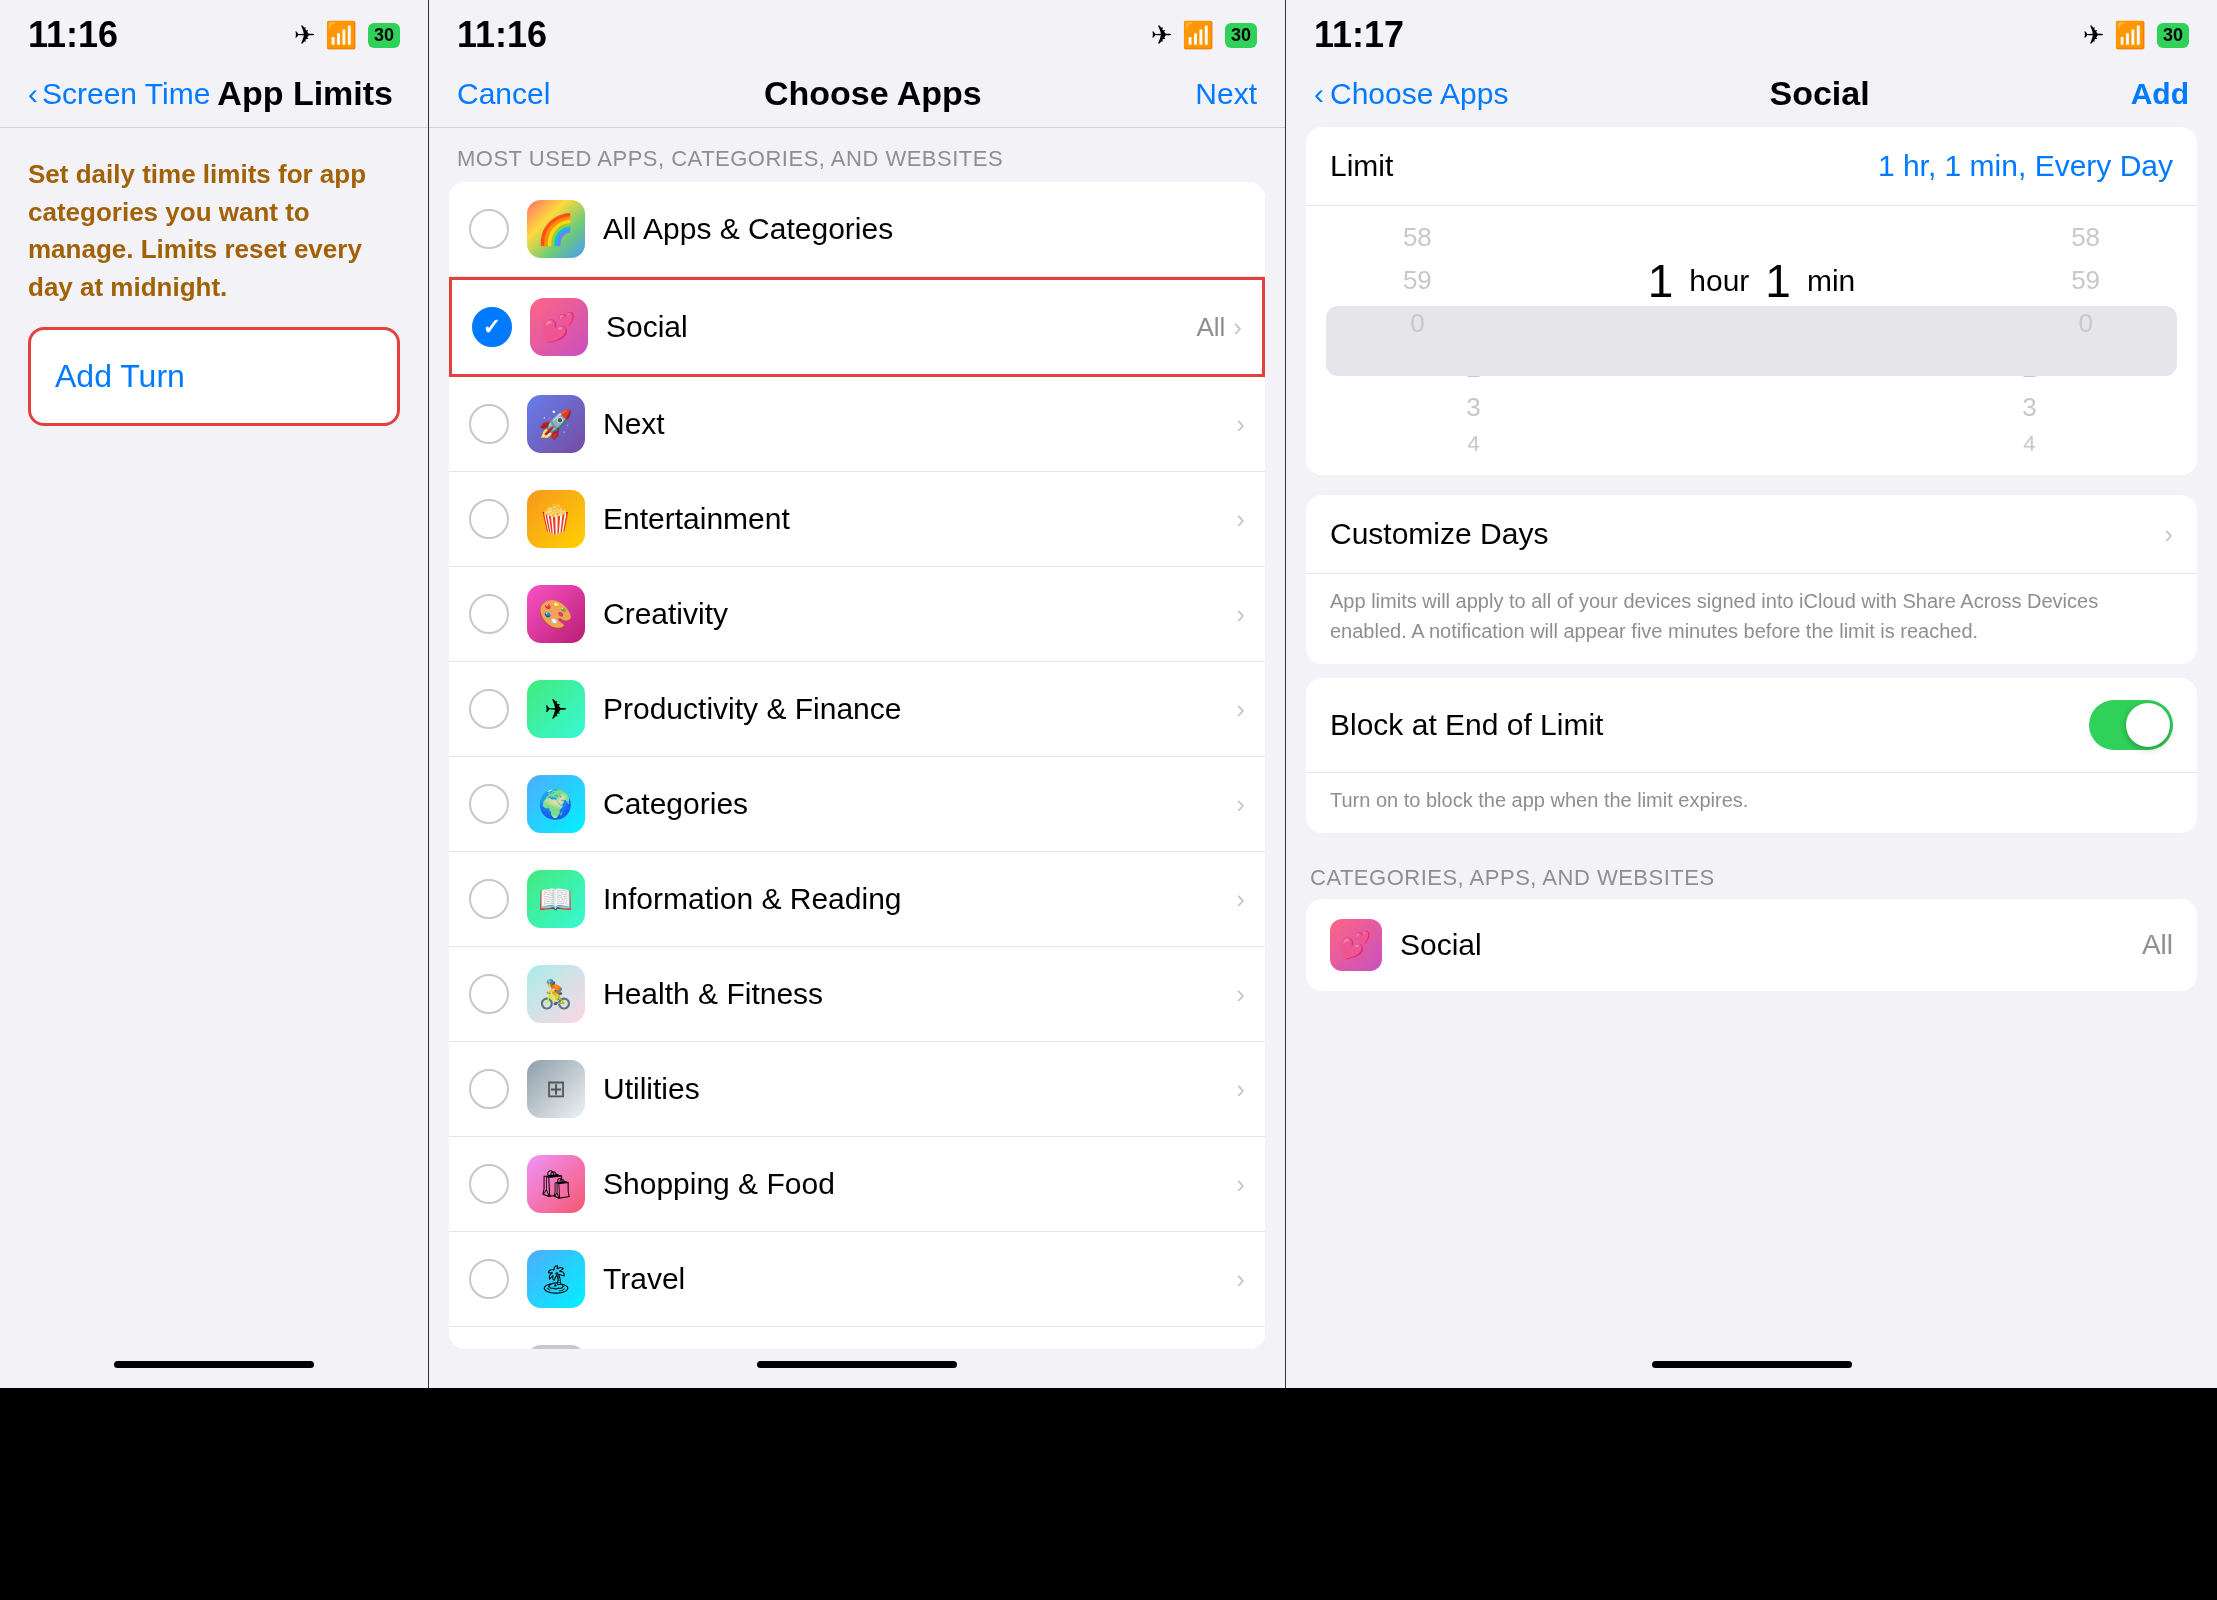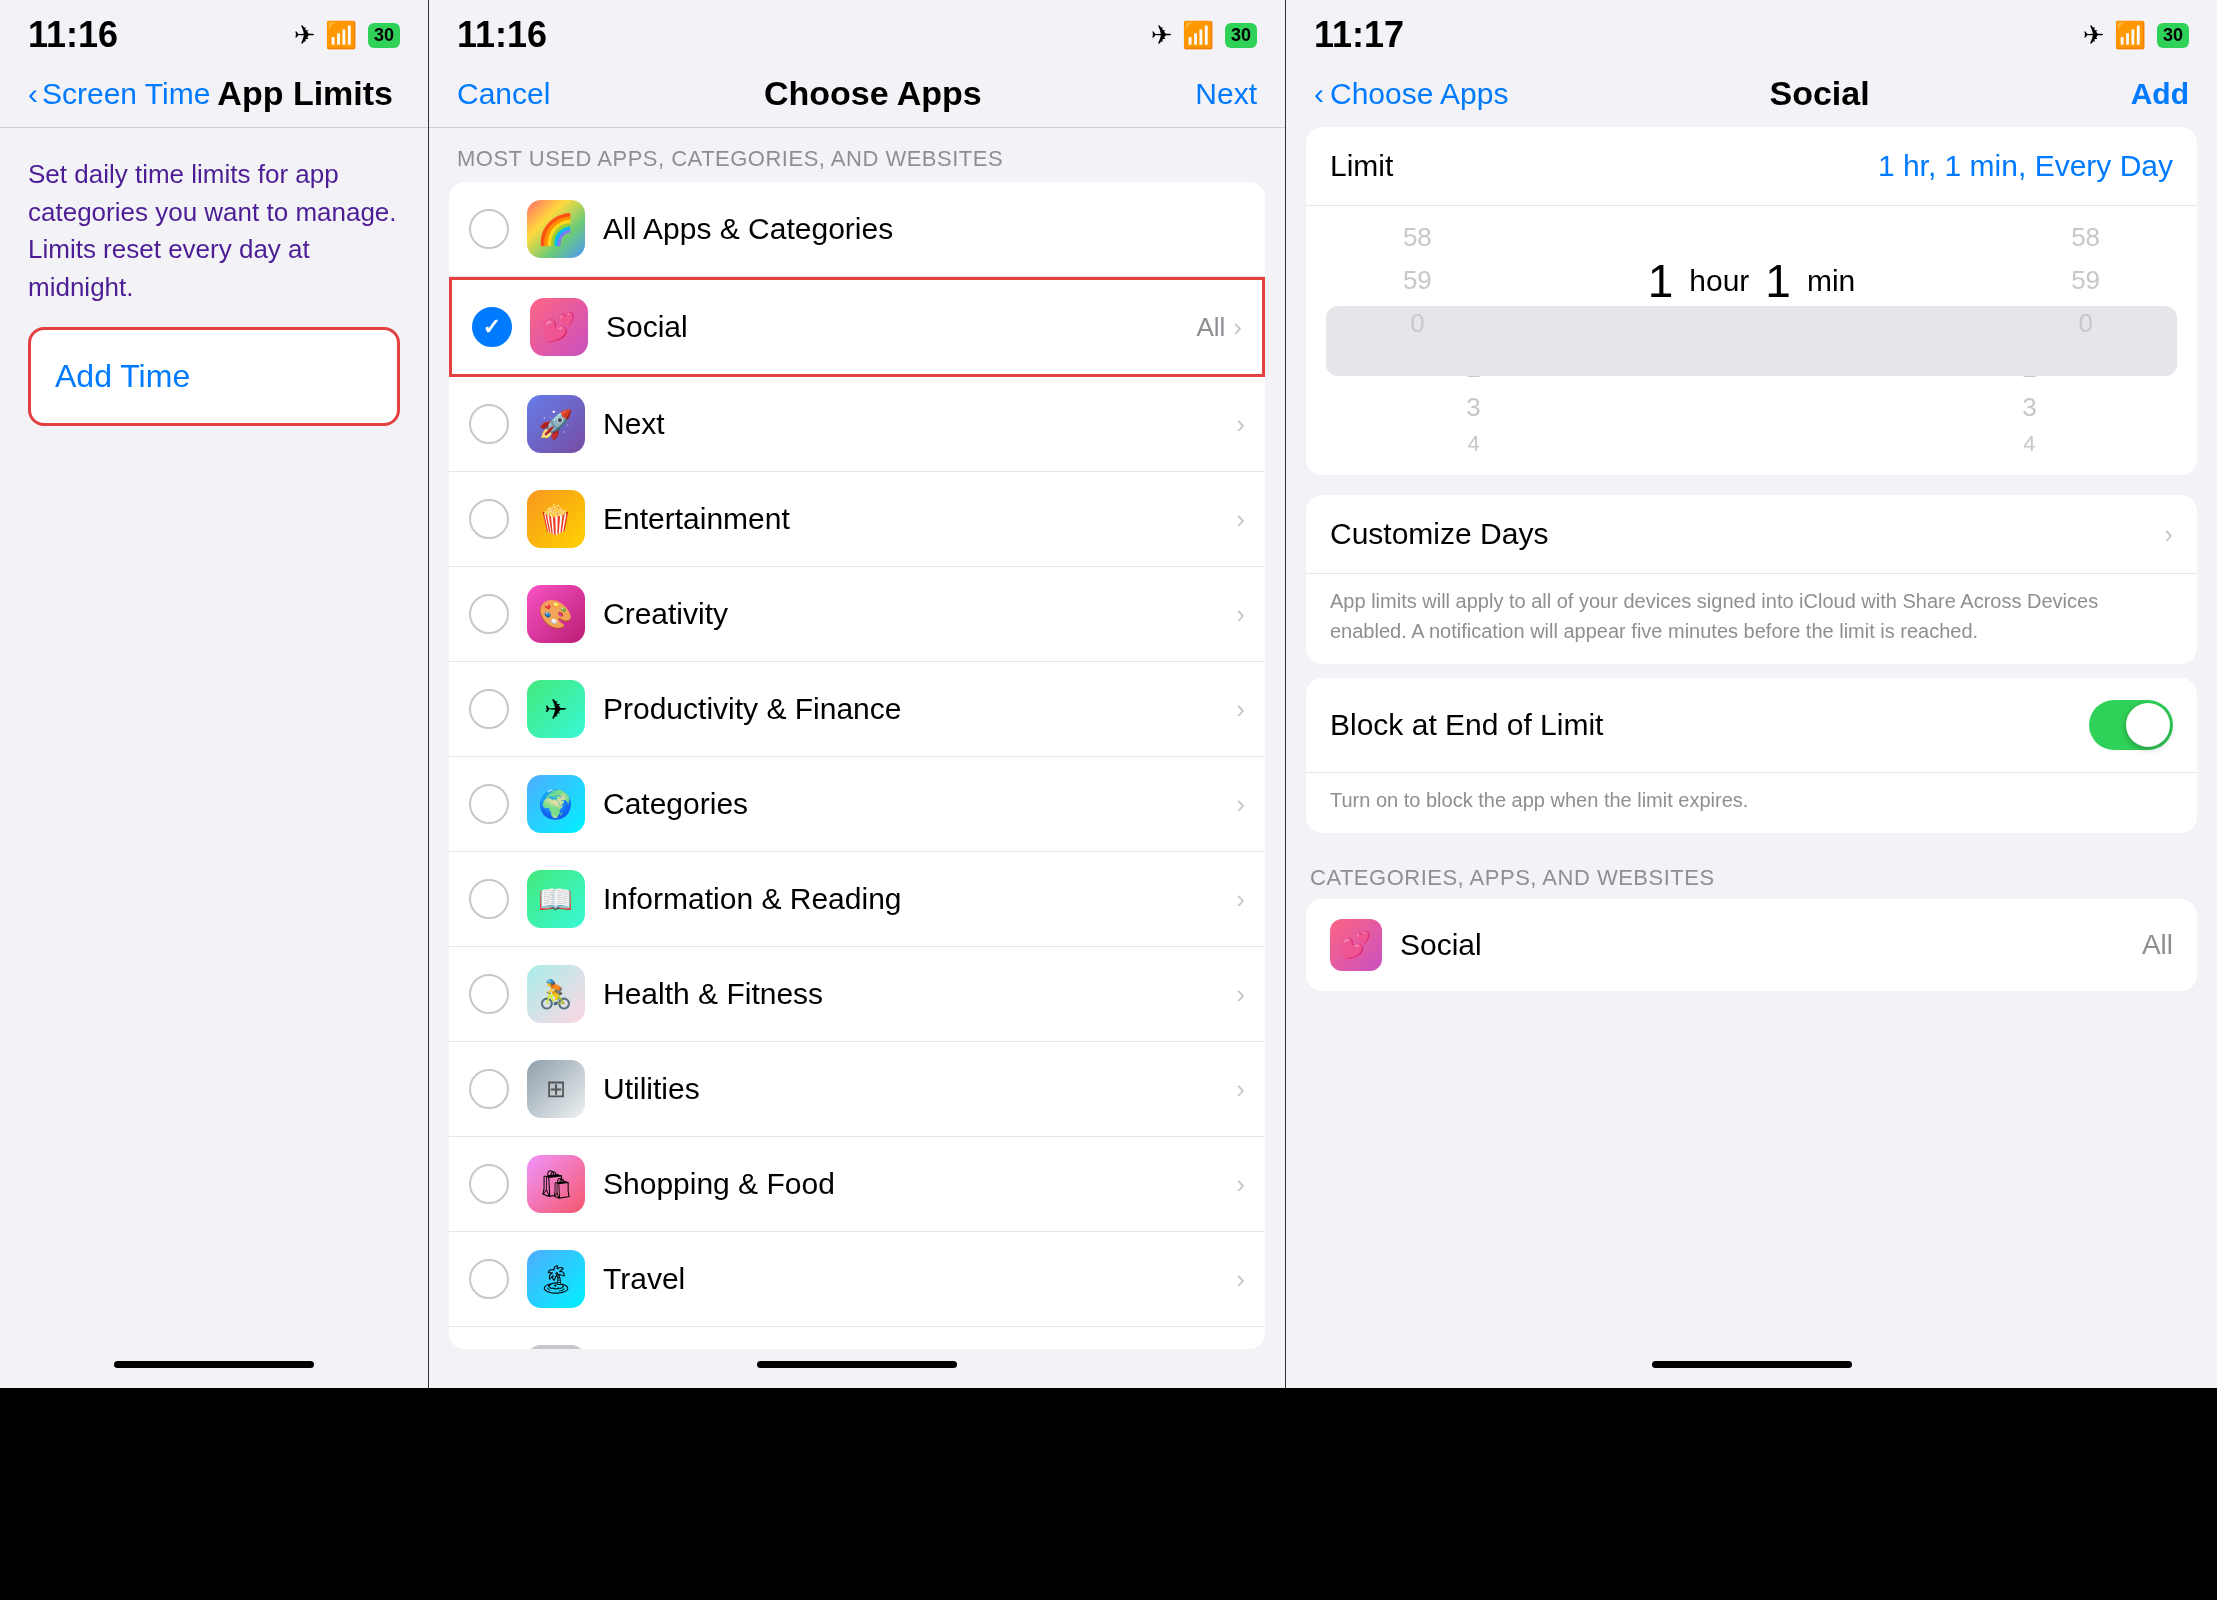--- a/index.html
+++ b/index.html
@@ -81,22 +81,23 @@
     .nav-title-right {
       text-align: right;
       color: #007aff;
       font-size: 30px;
       cursor: pointer;
     }
 
     .section-description {
       padding: 28px 28px 20px;
       font-size: 26px;
-      color: #4c1d95;
+      color: #a16207;
       line-height: 1.45;
+      font-weight: bold;
     }
 
     .add-limit-row {
       background: #fff;
       border: 3px solid #e34040;
       border-radius: 16px;
       margin: 0 28px;
       padding: 28px 24px;
       cursor: pointer;
     }
@@ -364,21 +365,21 @@
     <div class="nav-back">
       <span>‹</span>
       <span>Screen Time</span>
     </div>
     <div class="nav-title-center">App Limits</div>
   </div>
 
   <p class="section-description">Set daily time limits for app categories you want to manage. Limits reset every day at midnight.</p>
 
   <div class="add-limit-row">
-    <span class="add-limit-text">Add Time</span>
+    <span class="add-limit-text">Add Turn</span>
   </div>
 
   <div class="home-indicator">
     <div class="home-bar"></div>
   </div>
 </div>
 
 <div class="phone-panel panel-2">
 
   <div class="status-bar">

